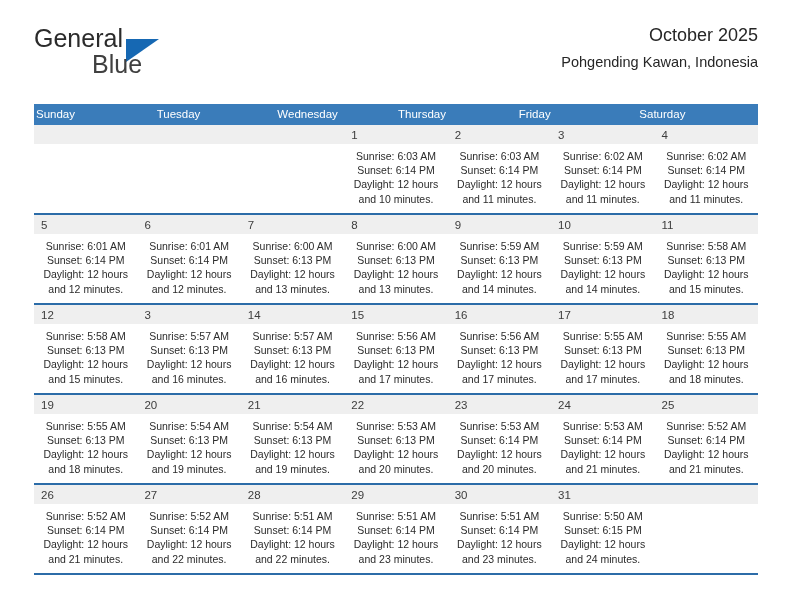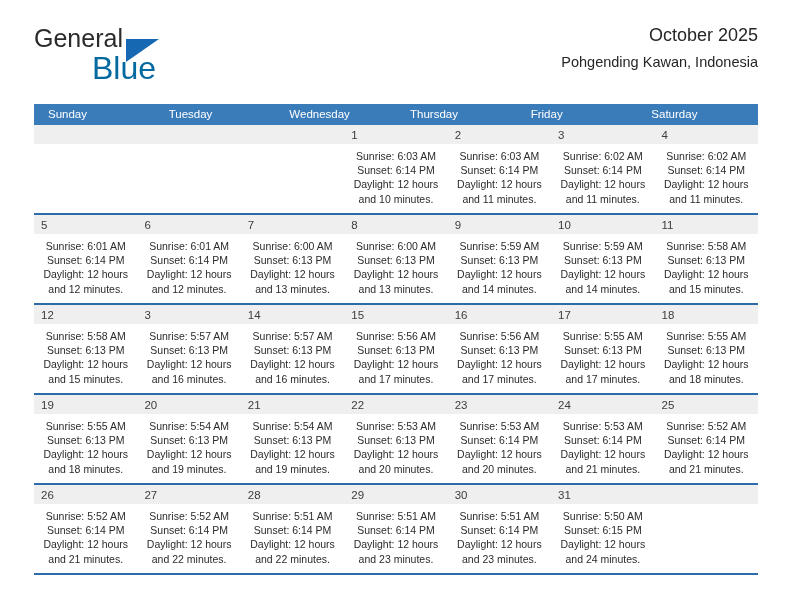--- a/index.html
+++ b/index.html
@@ -52,22 +52,22 @@
     top: 13px;
     width: 0;
     height: 0;
     border-left: 33px solid #1668b3;
     border-bottom: 23px solid transparent;
   }
   .logo-blue {
     position: absolute;
     left: 58px;
     top: 26px;
-    font-size: 32px;
-    color: #0369a1;
+    font-size: 25px;
+    color: #404040;
     font-family: "Liberation Sans", sans-serif;
     line-height: 1;
   }
 
   .title-block {
     position: absolute;
     right: 0;
     top: 0;
     text-align: right;
   }
@@ -95,21 +95,21 @@
   .dow-row {
     display: flex;
     background: #3a7cba;
     height: 21px;
   }
   .dow-cell {
     flex: 1 1 0;
     color: #ffffff;
     font-size: 11.5px;
     line-height: 21px;
-    padding-left: 14px;
+    padding-left: 2px;
     box-sizing: border-box;
     white-space: nowrap;
     overflow: hidden;
   }
   .week-row {
     display: flex;
     height: 90px;
     border-bottom: 2px solid #2c6ca8;
     box-sizing: border-box;
   }

